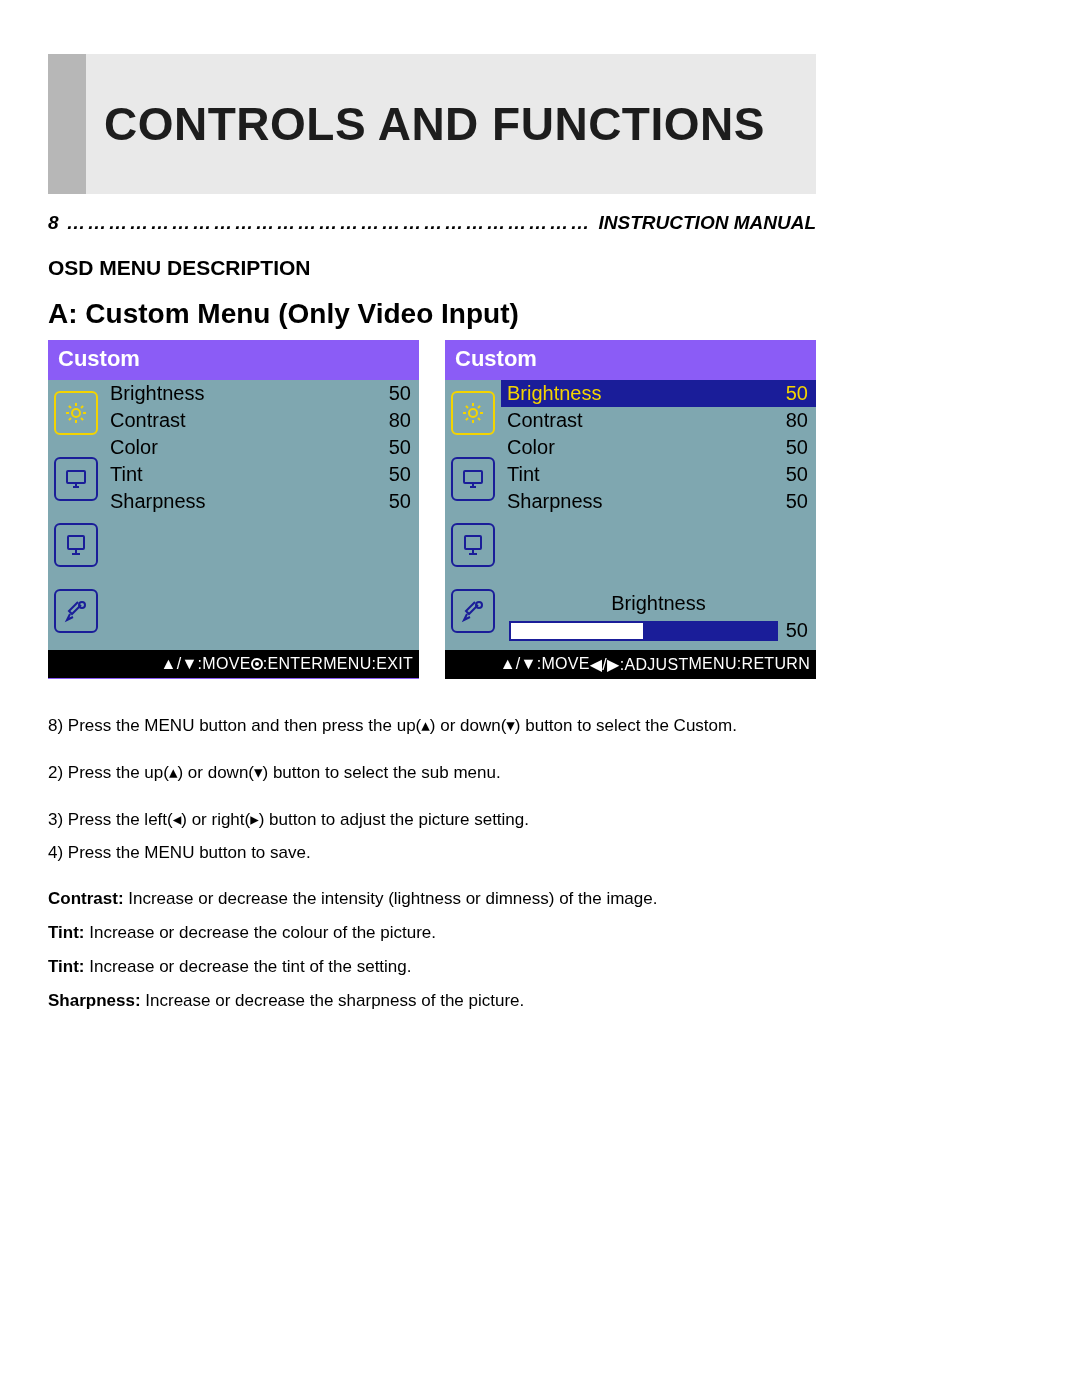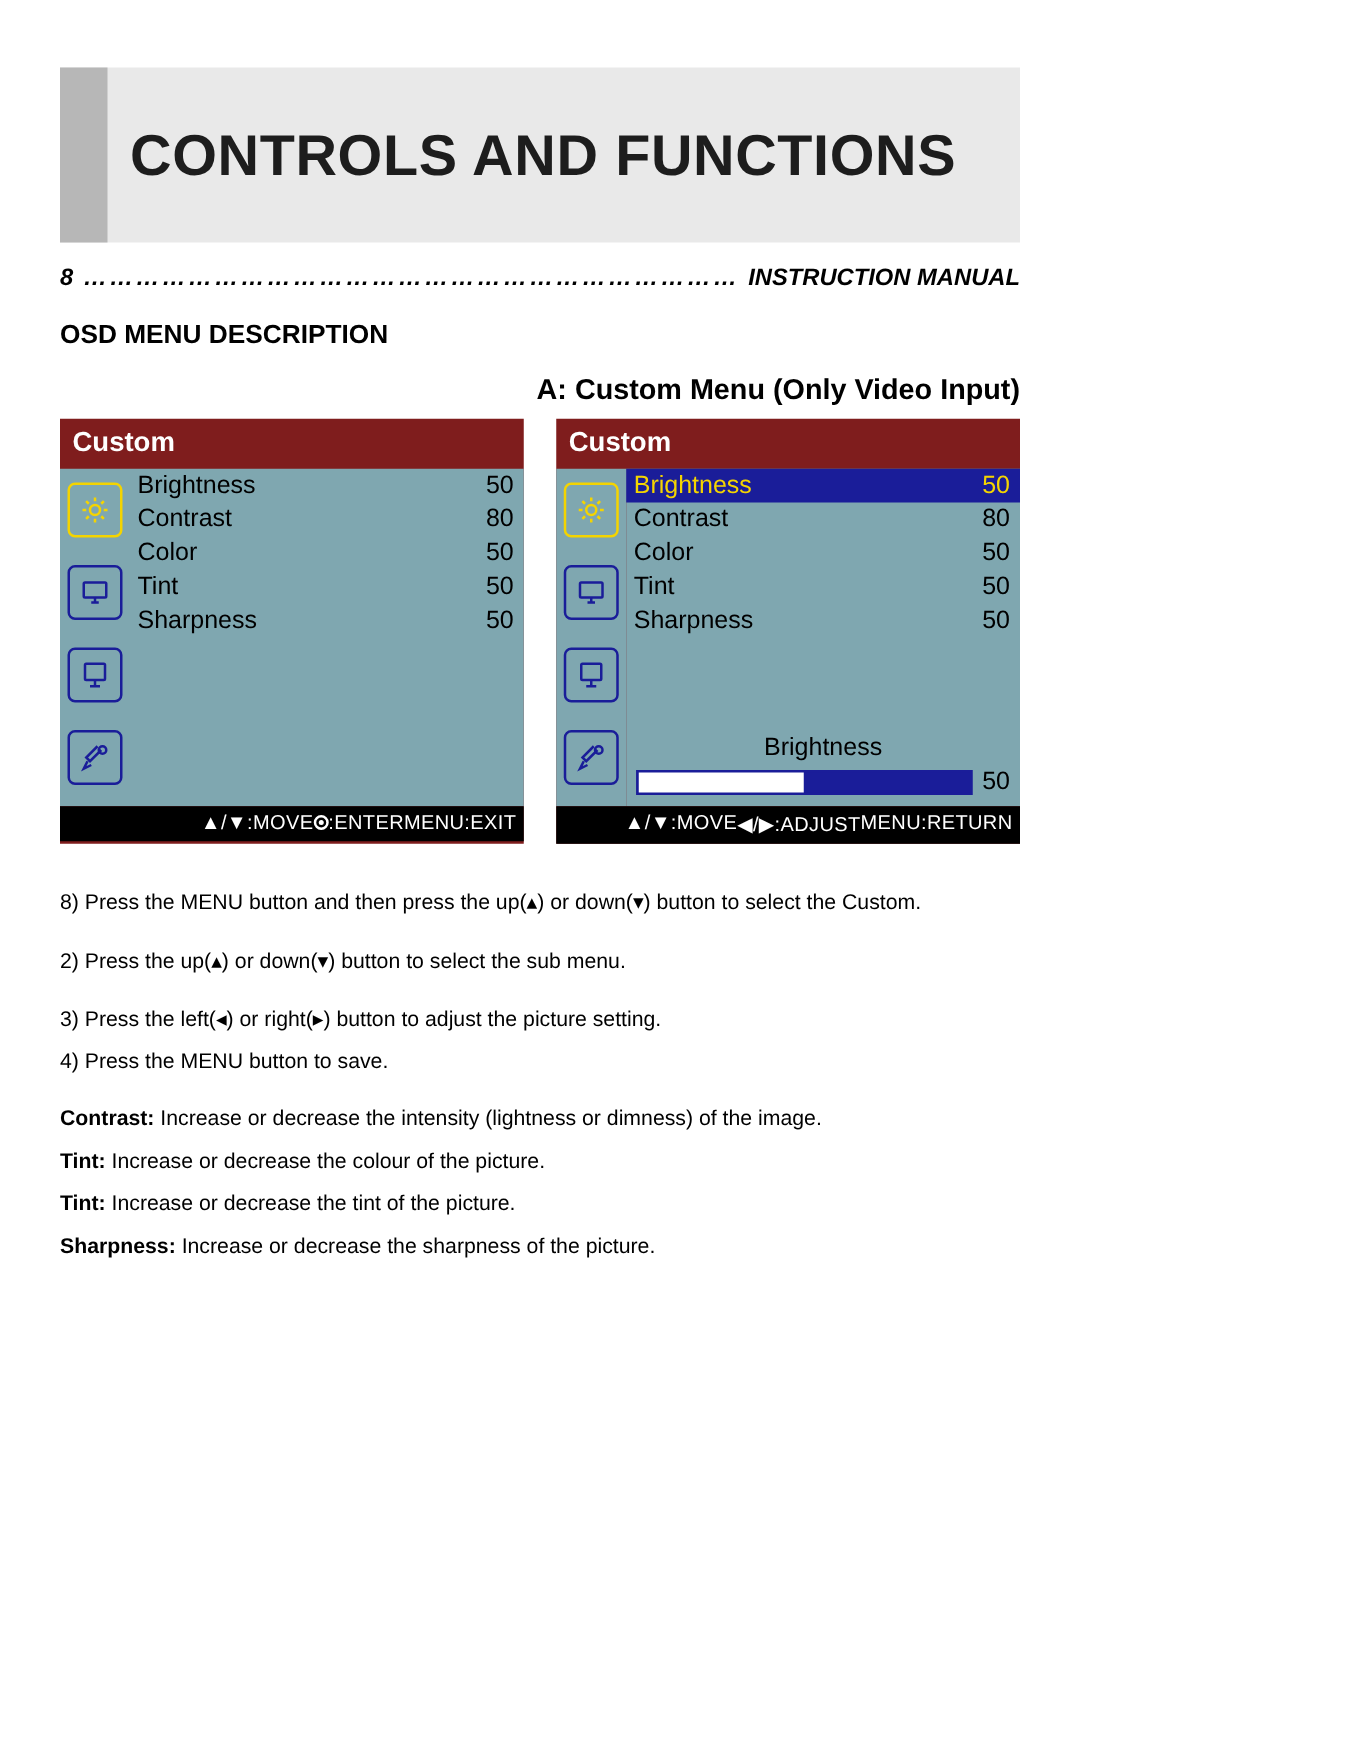--- a/index.html
+++ b/index.html
@@ -5,24 +5,24 @@
   html,body{margin:0;padding:0;background:#fff;font-family:Arial,Helvetica,sans-serif;color:#000;}
   .page{width:864px;height:1397px;box-sizing:border-box;padding:24px 48px 24px 48px;position:relative;}
   .banner{background:#e9e9e9;height:140px;margin:30px 0 8px 0;display:flex;align-items:center;}
   .banner-tab{width:38px;height:100%;background:#b7b7b7;margin-right:18px;}
   .banner-title{font-family:"Trebuchet MS","Arial Narrow",Arial,sans-serif;font-weight:600;font-size:46px;letter-spacing:.5px;color:#1d1d1d;text-transform:uppercase;}
   .hdrline{display:flex;align-items:baseline;font-style:italic;font-weight:bold;font-size:19px;margin:18px 0 22px 0;}
   .hdrline .pg{margin-right:8px;}
   .hdrline .dots{flex:1;overflow:hidden;white-space:nowrap;letter-spacing:2px;}
   .hdrline .im{margin-left:8px;white-space:nowrap;}
   .section-h{font-weight:bold;font-size:21px;margin:8px 0 18px 0;}
-  .subsection-h{font-weight:bold;font-size:23px;margin:0 0 10px 0;text-align:right;}
+  .subsection-h{font-weight:bold;font-size:28px;margin:0 0 10px 0;}
   .osd-row{display:flex;gap:26px;}
 
-  .osd{width:396px;background:#7f1d1d;display:flex;flex-direction:column;}
+  .osd{width:396px;background:#8b5cf6;display:flex;flex-direction:column;}
   .osd-title{color:#fff;font:bold 22px Arial;padding:6px 10px 8px 10px;}
   .osd-body{display:flex;height:270px;}
   .osd-iconcol{width:56px;background:#7fa7b0;display:flex;flex-direction:column;}
   .osd-iconcol .icon{width:40px;height:40px;margin:11px auto 11px auto;border:2px solid #1a1d99;border-radius:6px;background:#7fa7b0;display:flex;align-items:center;justify-content:center;color:#1a1d99;}
   .osd-iconcol .icon.active{border-color:#f4d400;color:#f4d400;}
   .osd-iconcol .icon svg{width:24px;height:24px;}
   .osd-list{flex:1;background:#7fa7b0;display:flex;flex-direction:column;}
   .osd-item{display:flex;justify-content:space-between;font:20px Arial;color:#000;padding:2px 8px 2px 6px;}
   .osd-item.selected{background:#1a1d99;color:#f4d400;}
   .osd-spacer{flex:1;}
@@ -196,17 +196,17 @@
 <div class="instructions">
   <p>8) Press the MENU button and then press the up(▴) or down(▾) button to select the Custom.</p>
   <p>2) Press the up(▴) or down(▾) button to select the sub menu.</p>
   <p class="tight">3) Press the left(◂) or right(▸) button to adjust the picture setting.</p>
   <p>4) Press the MENU button to save.</p>
 </div>
 
 <div class="defs">
   <p><b>Contrast:</b><span> Increase or decrease the intensity (lightness or dimness) of the image.</span></p>
   <p><b>Tint:</b><span> Increase or decrease the colour of the picture.</span></p>
-  <p><b>Tint:</b><span> Increase or decrease the tint of the picture.</span></p>
+  <p><b>Tint:</b><span> Increase or decrease the tint of the setting.</span></p>
   <p><b>Sharpness:</b><span> Increase or decrease the sharpness of the picture.</span></p>
 </div>
 
 </div>
 
 </body></html>

